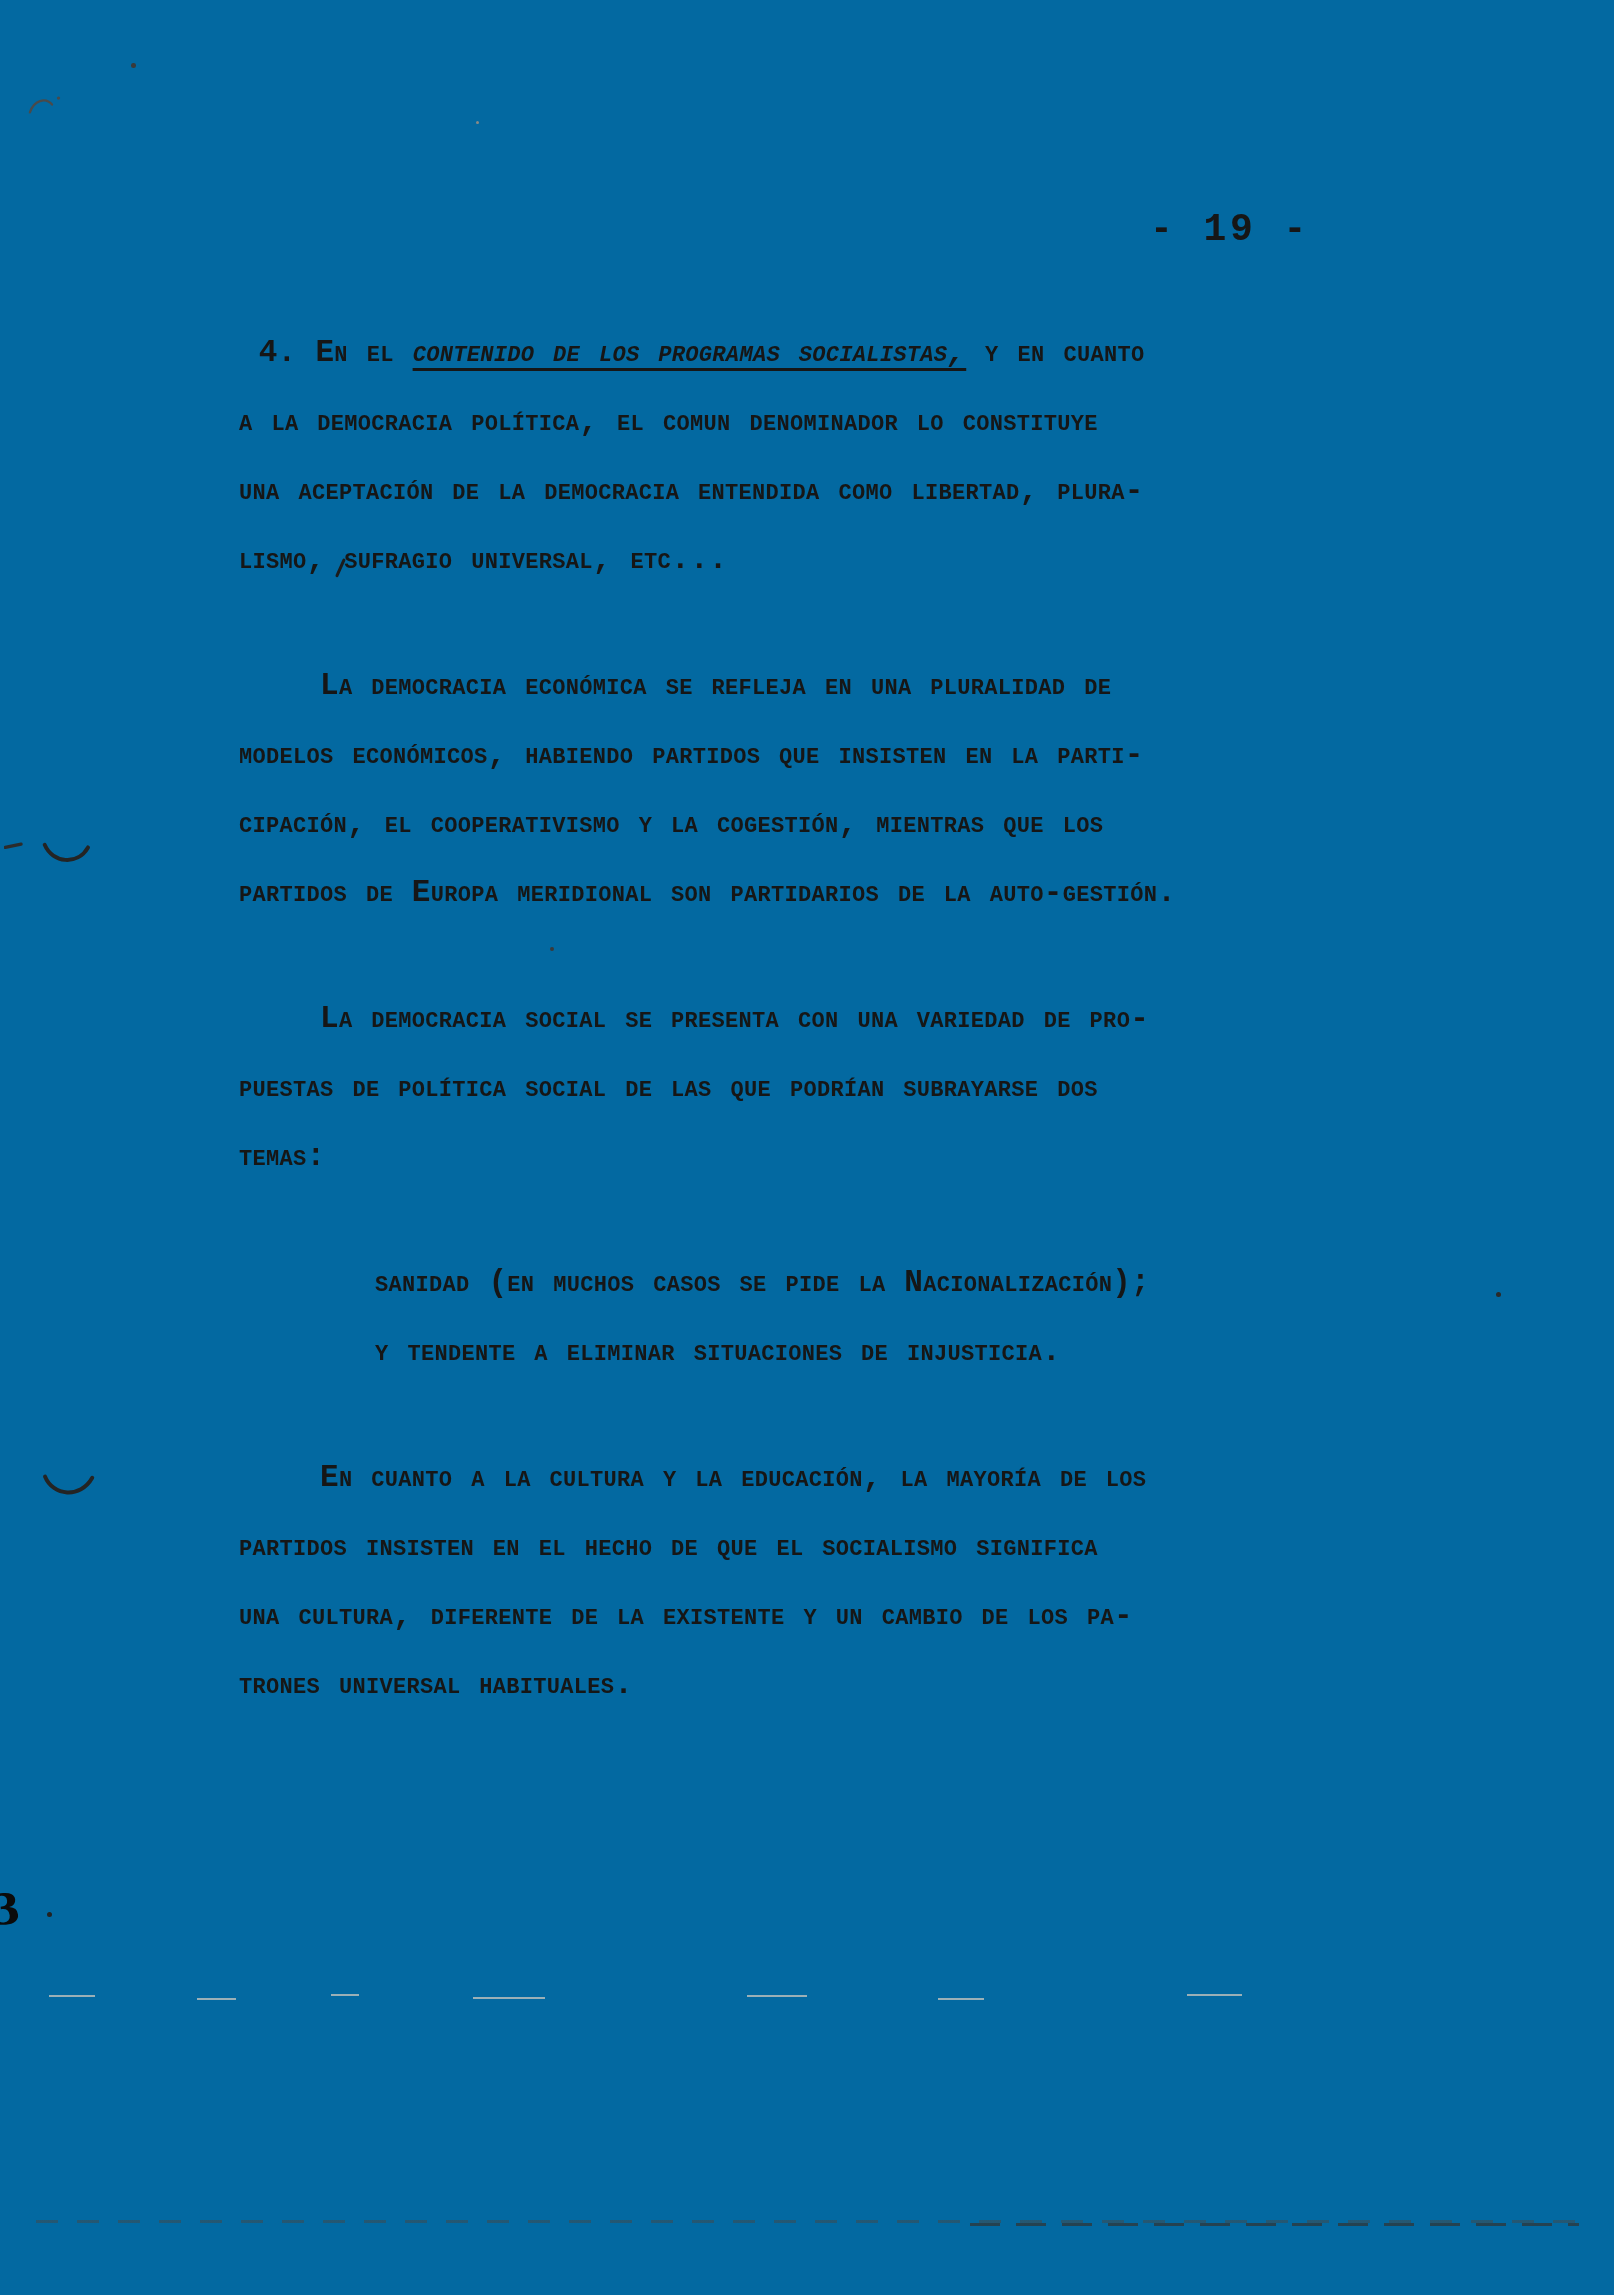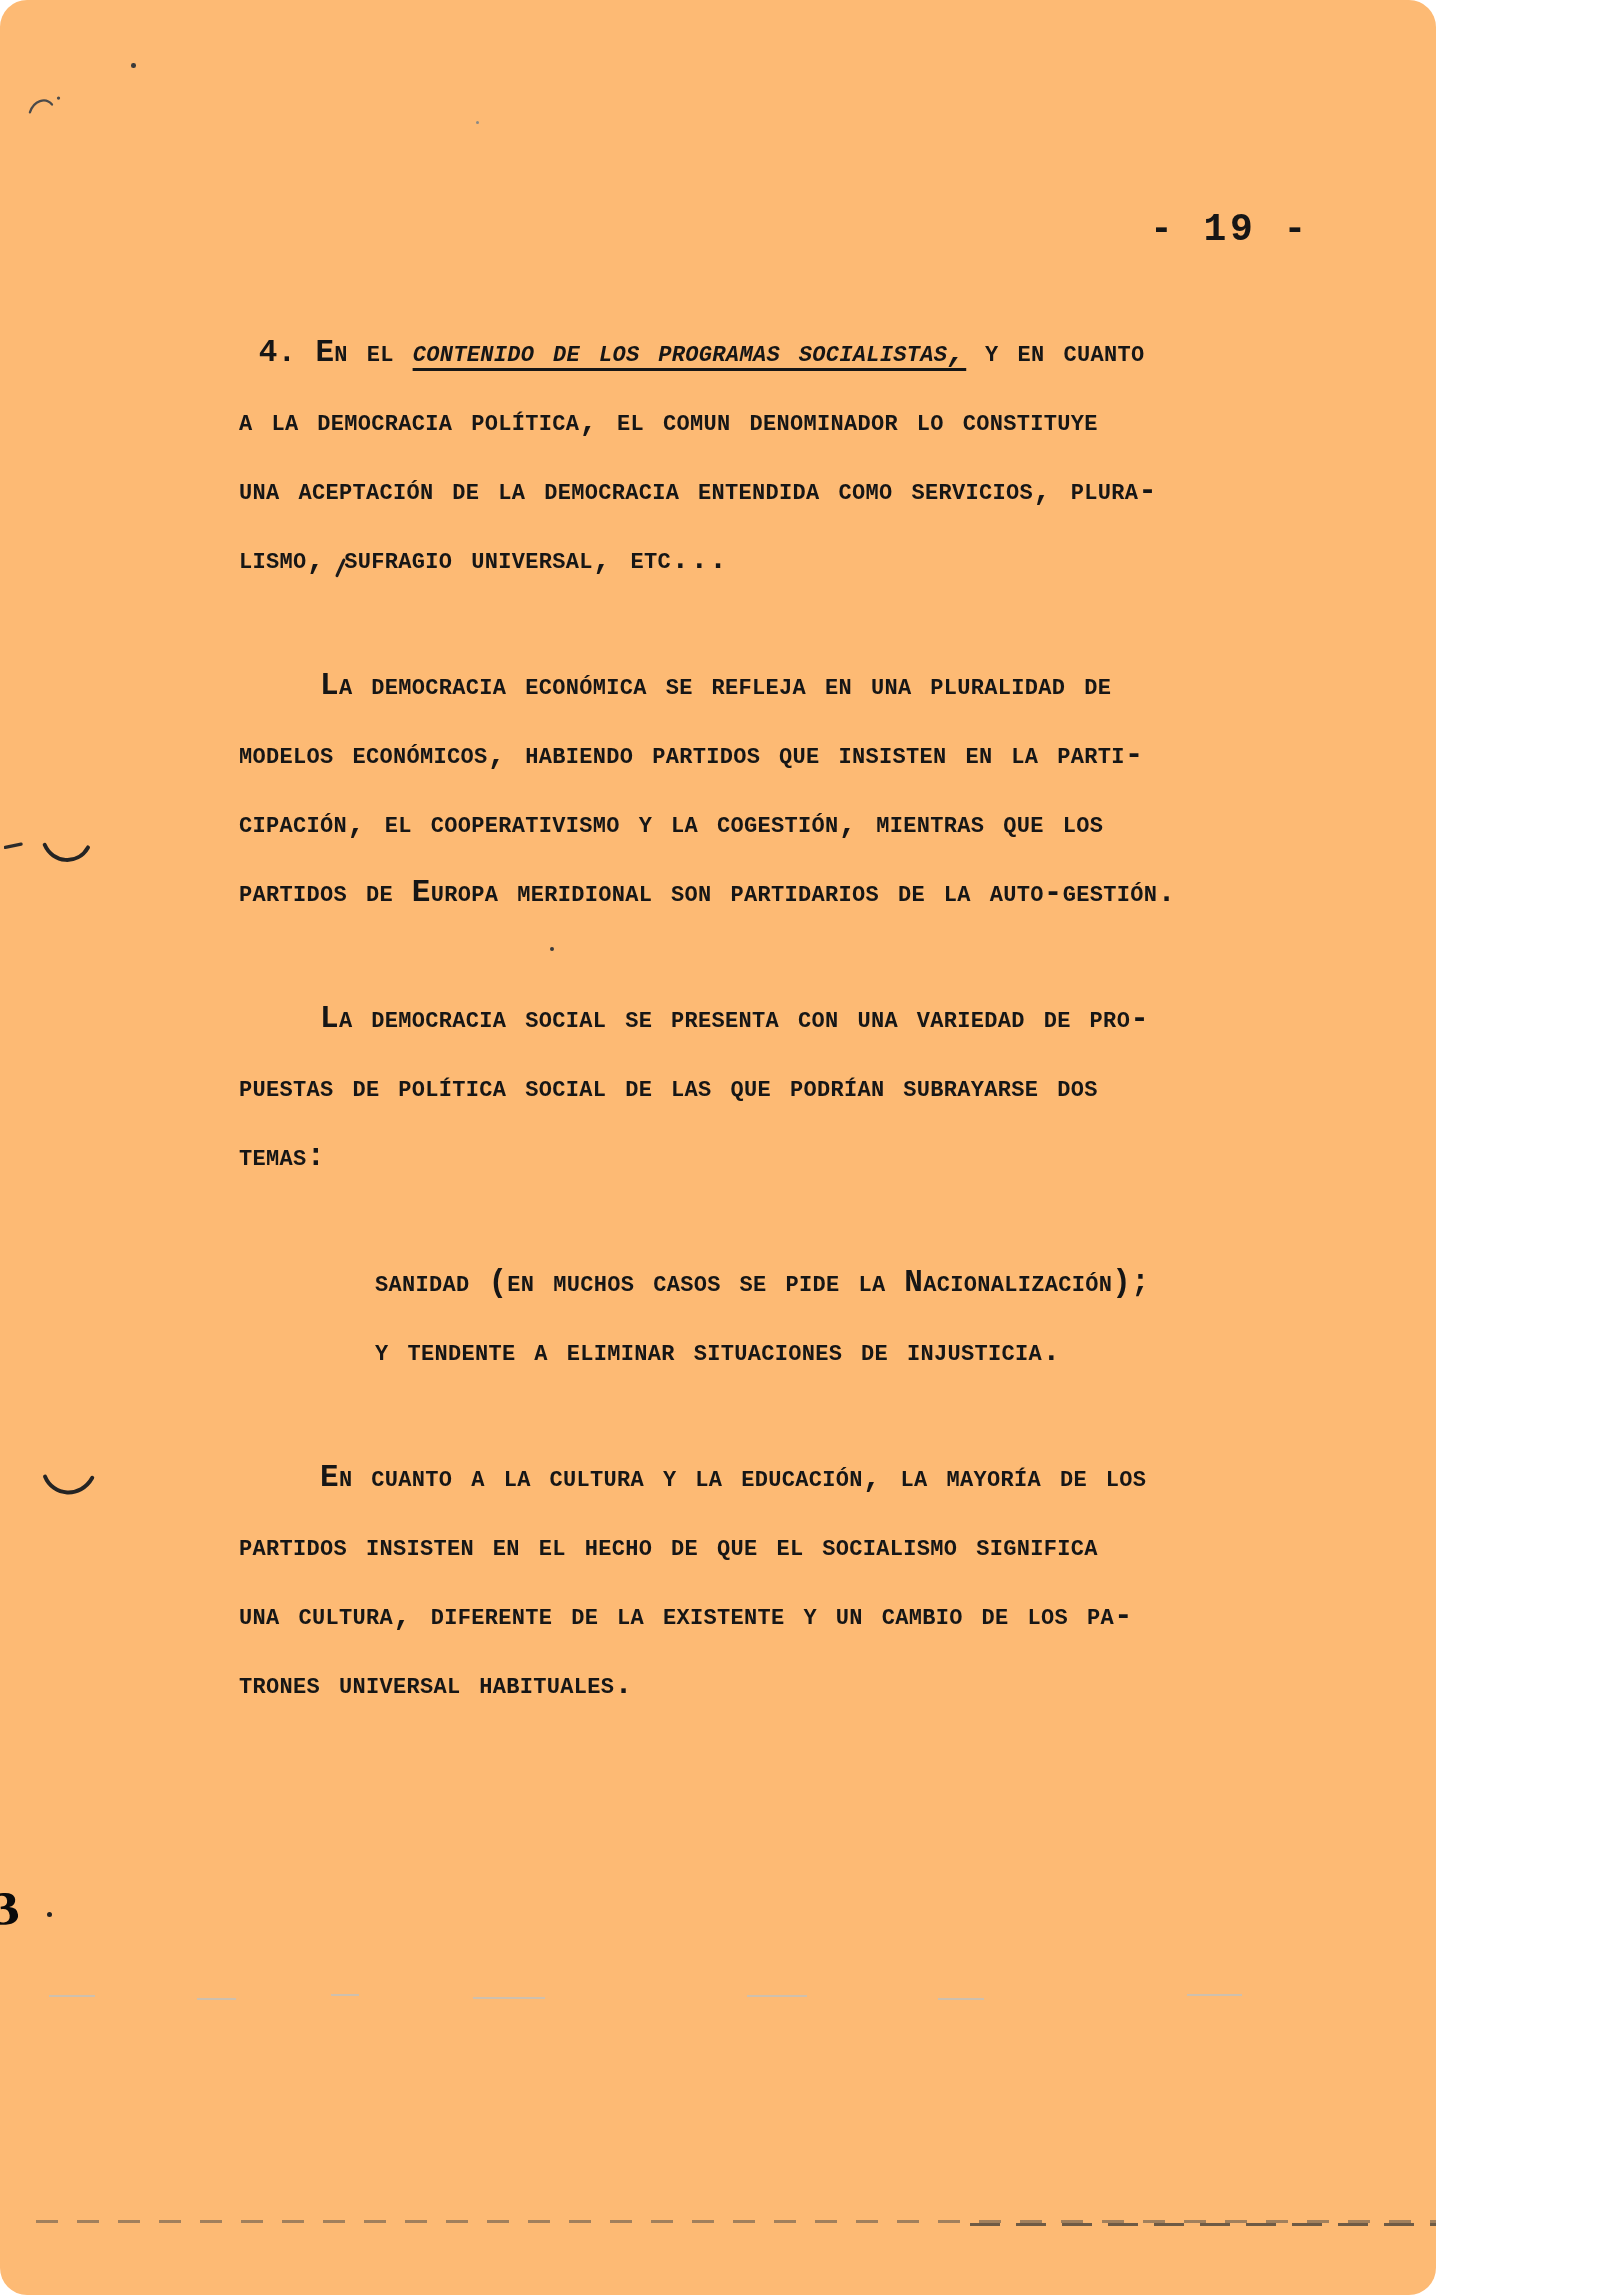--- a/index.html
+++ b/index.html
@@ -2,27 +2,26 @@
 <html style="font-size:10.5px"><head>
 <meta charset="utf-8">
 <style>
   html, body {
     margin: 0;
     padding: 0;
     background: #ffffff;
   }
   .page {
     position: relative;
-    width: 1436px;
+    width: 1614px;
     height: 2295px;
-    background: #fdba74;
+    background: #0369a1;
     overflow: hidden;
     font-family: "Liberation Mono", "DejaVu Sans Mono", monospace;
     color: #161616;
-    border-radius: 27px;
   }
   .page-number {
     position: absolute;
     top: 208px;
     left: 1150px;
     font-size: 38px;
     font-weight: 700;
     letter-spacing: 3.9px;
     white-space: pre;
   }
@@ -107,21 +106,21 @@
 
 <div class="page">
 
   <div class="page-number">- 19 -</div>
 
   <div class="doc-body">
 
     <div class="para">
       <span class="line indent-num"><span>4. En el </span><span class="u">contenido de los programas socialistas,</span><span> y en cuanto</span></span>
       <span class="line">a la democracia política, el comun denominador lo constituye</span>
-      <span class="line">una aceptación de la democracia entendida como servicios, plura-</span>
+      <span class="line">una aceptación de la democracia entendida como libertad, plura-</span>
       <span class="line">lismo, sufragio universal, etc...</span>
     </div>
 
     <div class="para">
       <span class="line indent-first">La democracia económica se refleja en una pluralidad de</span>
       <span class="line">modelos económicos, habiendo partidos que insisten en la parti-</span>
       <span class="line">cipación, el cooperativismo y la cogestión, mientras que los</span>
       <span class="line">partidos de Europa meridional son partidarios de la auto-gestión.</span>
     </div>
 

